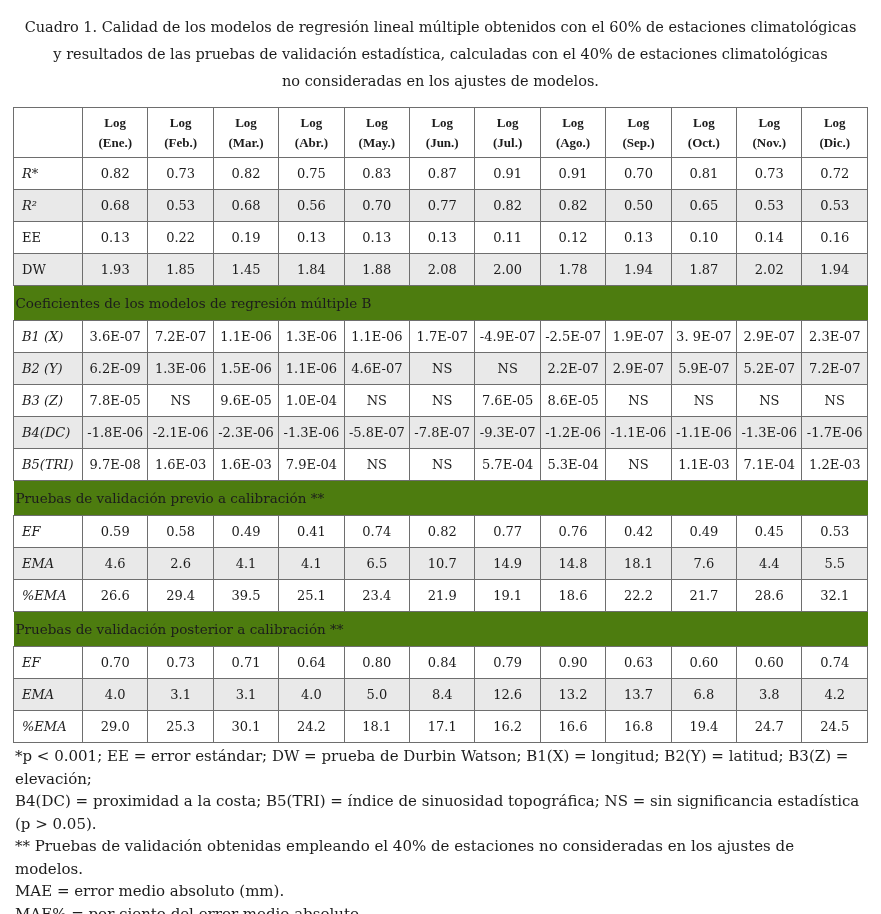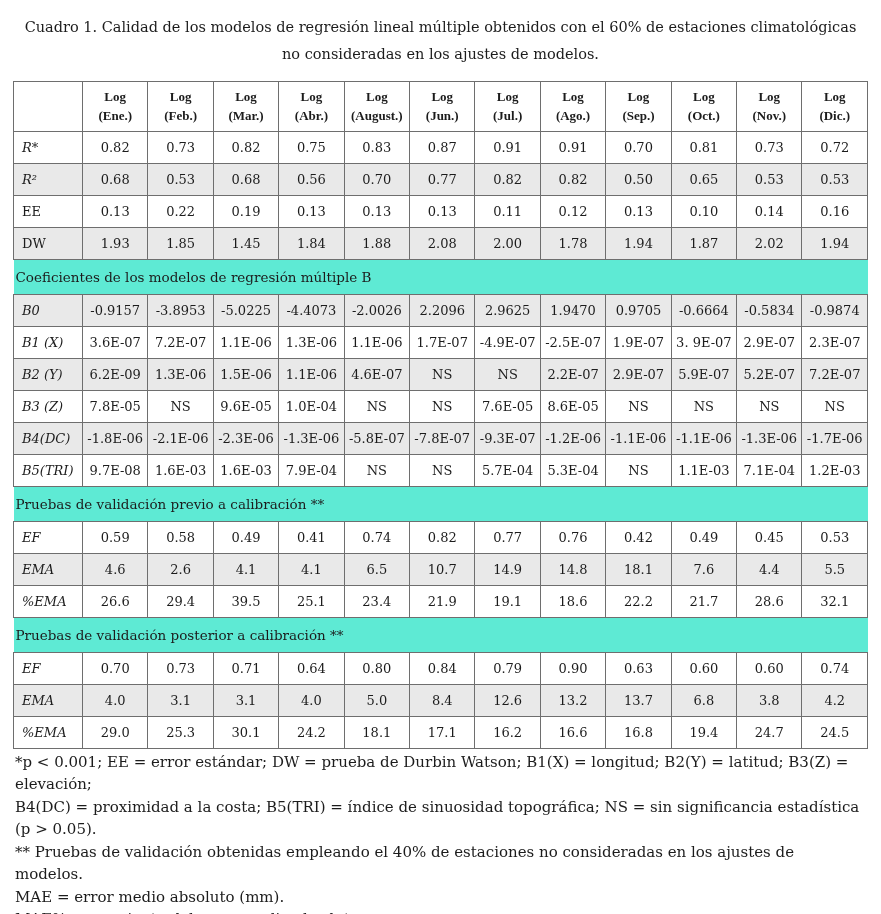--- a/index.html
+++ b/index.html
@@ -44,40 +44,41 @@
   }
   .results th.lbl {
     text-align: left;
     padding-left: 8px;
   }
   .results .it { font-style: italic; }
   .results tr.shaded td, .results tr.shaded th { background: #e9e9e9; }
   .results td.section {
     border-left: none;
     border-right: none;
-    background: #5eead4;
+    background: #4d7c0f;
     text-align: left;
     font-size: 13.5px;
     padding: 9px 2px 9px 2px;
     white-space: nowrap;
   }
   .footnotes {
     margin-top: 2px;
     font-size: 15px;
     line-height: 1.5;
     padding: 0 2px;
   }
 </style>
 </head>
 <body>
 
 <div class="page">
 
   <div class="caption">
     <div>Cuadro 1. Calidad de los modelos de regresión lineal múltiple obtenidos con el 60% de estaciones climatológicas</div>
+    <div>y resultados de las pruebas de validación estadística, calculadas con el 40% de estaciones climatológicas</div>
     <div>no consideradas en los ajustes de modelos.</div>
   </div>
 
   <table class="results">
     <colgroup>
       <col style="width:69px">
       <col>
         <col>
         <col>
         <col>
@@ -104,21 +105,21 @@
           <th class="colhead">
             <div>Log</div>
             <div>(Mar.)</div>
           </th>
           <th class="colhead">
             <div>Log</div>
             <div>(Abr.)</div>
           </th>
           <th class="colhead">
             <div>Log</div>
-            <div>(August.)</div>
+            <div>(May.)</div>
           </th>
           <th class="colhead">
             <div>Log</div>
             <div>(Jun.)</div>
           </th>
           <th class="colhead">
             <div>Log</div>
             <div>(Jul.)</div>
           </th>
           <th class="colhead">
@@ -198,35 +199,20 @@
           <td>2.00</td>
           <td>1.78</td>
           <td>1.94</td>
           <td>1.87</td>
           <td>2.02</td>
           <td>1.94</td>
         </tr>
         <tr>
           <td class="section" colspan="13">Coeficientes de los modelos de regresión múltiple B</td>
         </tr>
-        <tr class="shaded">
-          <th class="lbl it">B0</th>
-          <td>-0.9157</td>
-          <td>-3.8953</td>
-          <td>-5.0225</td>
-          <td>-4.4073</td>
-          <td>-2.0026</td>
-          <td>2.2096</td>
-          <td>2.9625</td>
-          <td>1.9470</td>
-          <td>0.9705</td>
-          <td>-0.6664</td>
-          <td>-0.5834</td>
-          <td>-0.9874</td>
-        </tr>
         <tr>
           <th class="lbl it">B1 (X)</th>
           <td>3.6E-07</td>
           <td>7.2E-07</td>
           <td>1.1E-06</td>
           <td>1.3E-06</td>
           <td>1.1E-06</td>
           <td>1.7E-07</td>
           <td>-4.9E-07</td>
           <td>-2.5E-07</td>

